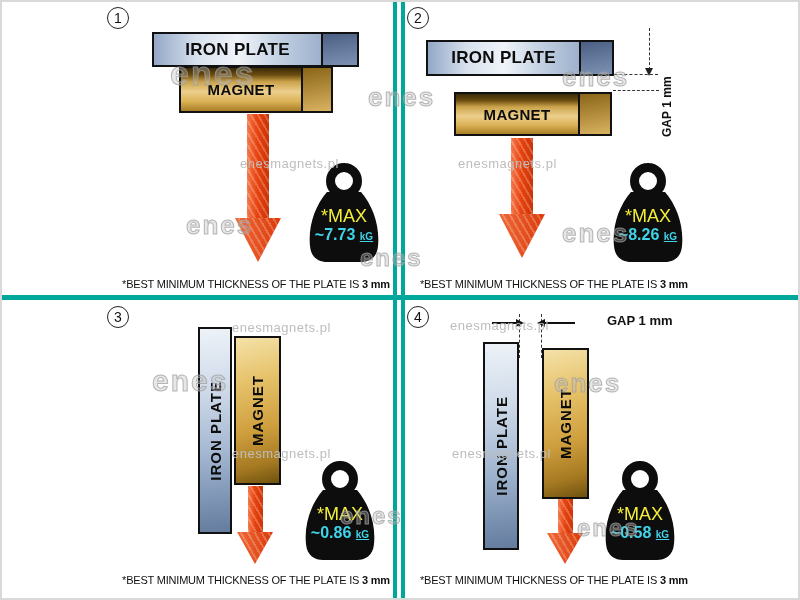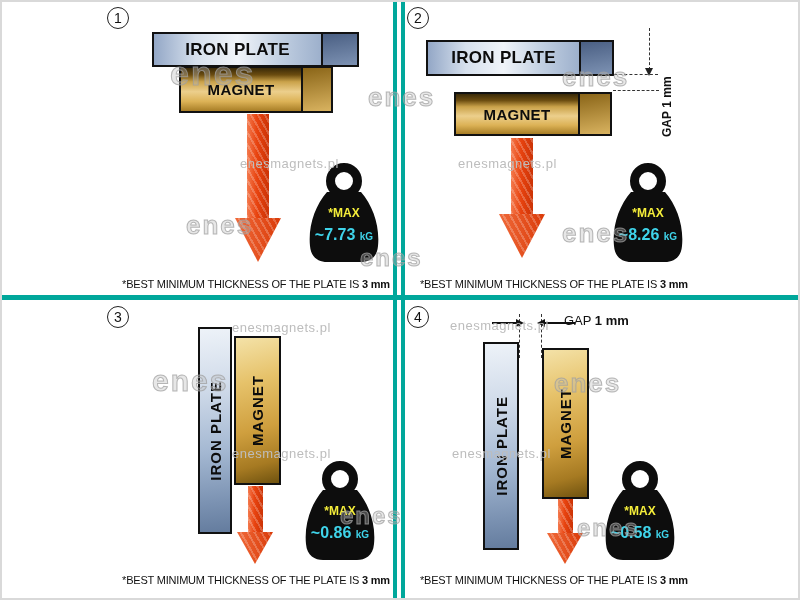--- a/index.html
+++ b/index.html
@@ -63,24 +63,24 @@
       linear-gradient(to right,#f06a3a,#da3a08); }
   .p1-arrow { left:233px; top:112px; } .p1-arrow .arrow-shaft { width:22px; height:104px; } .p1-arrow .arrow-head { width:46px; height:44px; }
   .p2-arrow { left:497px; top:136px; } .p2-arrow .arrow-shaft { width:22px; height:76px; }  .p2-arrow .arrow-head { width:46px; height:44px; }
   .p3-arrow { left:235px; top:484px; } .p3-arrow .arrow-shaft { width:15px; height:46px; }  .p3-arrow .arrow-head { width:36px; height:32px; }
   .p4-arrow { left:545px; top:497px; } .p4-arrow .arrow-shaft { width:15px; height:34px; }  .p4-arrow .arrow-head { width:36px; height:31px; }
 
   
   .kettlebell { position:absolute; width:78px; height:102px; }
   .kb-shape { position:absolute; left:0; top:0; width:78px; height:102px; }
   .kb-max { position:absolute; left:0; right:0; top:44px; text-align:center;
-            color:#f5ee3a; font-weight:bold; font-size:12px; }
+            color:#f5ee3a; font-weight:normal; font-size:18px; }
   .kb-val { position:absolute; left:0; right:0; top:64px; text-align:center;
             color:#3fd4ea; font-weight:bold; font-size:16px; white-space:nowrap; }
-  .kb-unit { font-size:10px; }
+  .kb-unit { font-size:10px;text-decoration:underline; }
   .p1-kb { left:303px; top:160px; } .p2-kb { left:607px; top:160px; }
   .p3-kb { left:299px; top:458px; } .p4-kb { left:599px; top:458px; }
 
   
   .footnote { position:absolute; font-size:11px; color:#111; text-align:center;
               letter-spacing:-.2px; white-space:nowrap; }
   .p1-foot { left:118px; top:276px; width:272px; }
   .p2-foot { left:418px; top:276px; width:265px; }
   .p3-foot { left:118px; top:572px; width:272px; }
   .p4-foot { left:418px; top:572px; width:265px; }
@@ -98,21 +98,21 @@
              writing-mode:vertical-rl; transform:rotate(180deg); text-align:center;
              font-size:12px; font-weight:bold; color:#111; line-height:18px; }
   .g4-dash1 { left:517px; top:312px; height:44px; }
   .g4-dash2 { left:539px; top:312px; height:44px; }
   .g4-line-l { position:absolute; left:490px; top:320px; width:24px; height:2px; background:#111; }
   .g4-line-l::after { content:""; position:absolute; right:-8px; top:-3px;
               border-left:8px solid #111; border-top:4px solid transparent; border-bottom:4px solid transparent; }
   .g4-line-r { position:absolute; left:543px; top:320px; width:30px; height:2px; background:#111; }
   .g4-line-r::before { content:""; position:absolute; left:-8px; top:-3px;
               border-right:8px solid #111; border-top:4px solid transparent; border-bottom:4px solid transparent; }
-  .g4-text { position:absolute; left:562px; top:311px; font-size:13px; font-weight:normal;
+  .g4-text { position:absolute; left:605px; top:311px; font-size:13px; font-weight:bold;
              color:#111; white-space:nowrap; }
 
   
   .wm-logo { position:absolute; font-weight:bold; letter-spacing:2px;
              color:rgba(185,185,185,.35); -webkit-text-stroke:1px rgba(160,160,160,.75);
              white-space:nowrap; }
   .wm-site { position:absolute; font-size:13px; color:#bdbdbd; letter-spacing:.5px;
              white-space:nowrap; }
 </style>
 </head>

